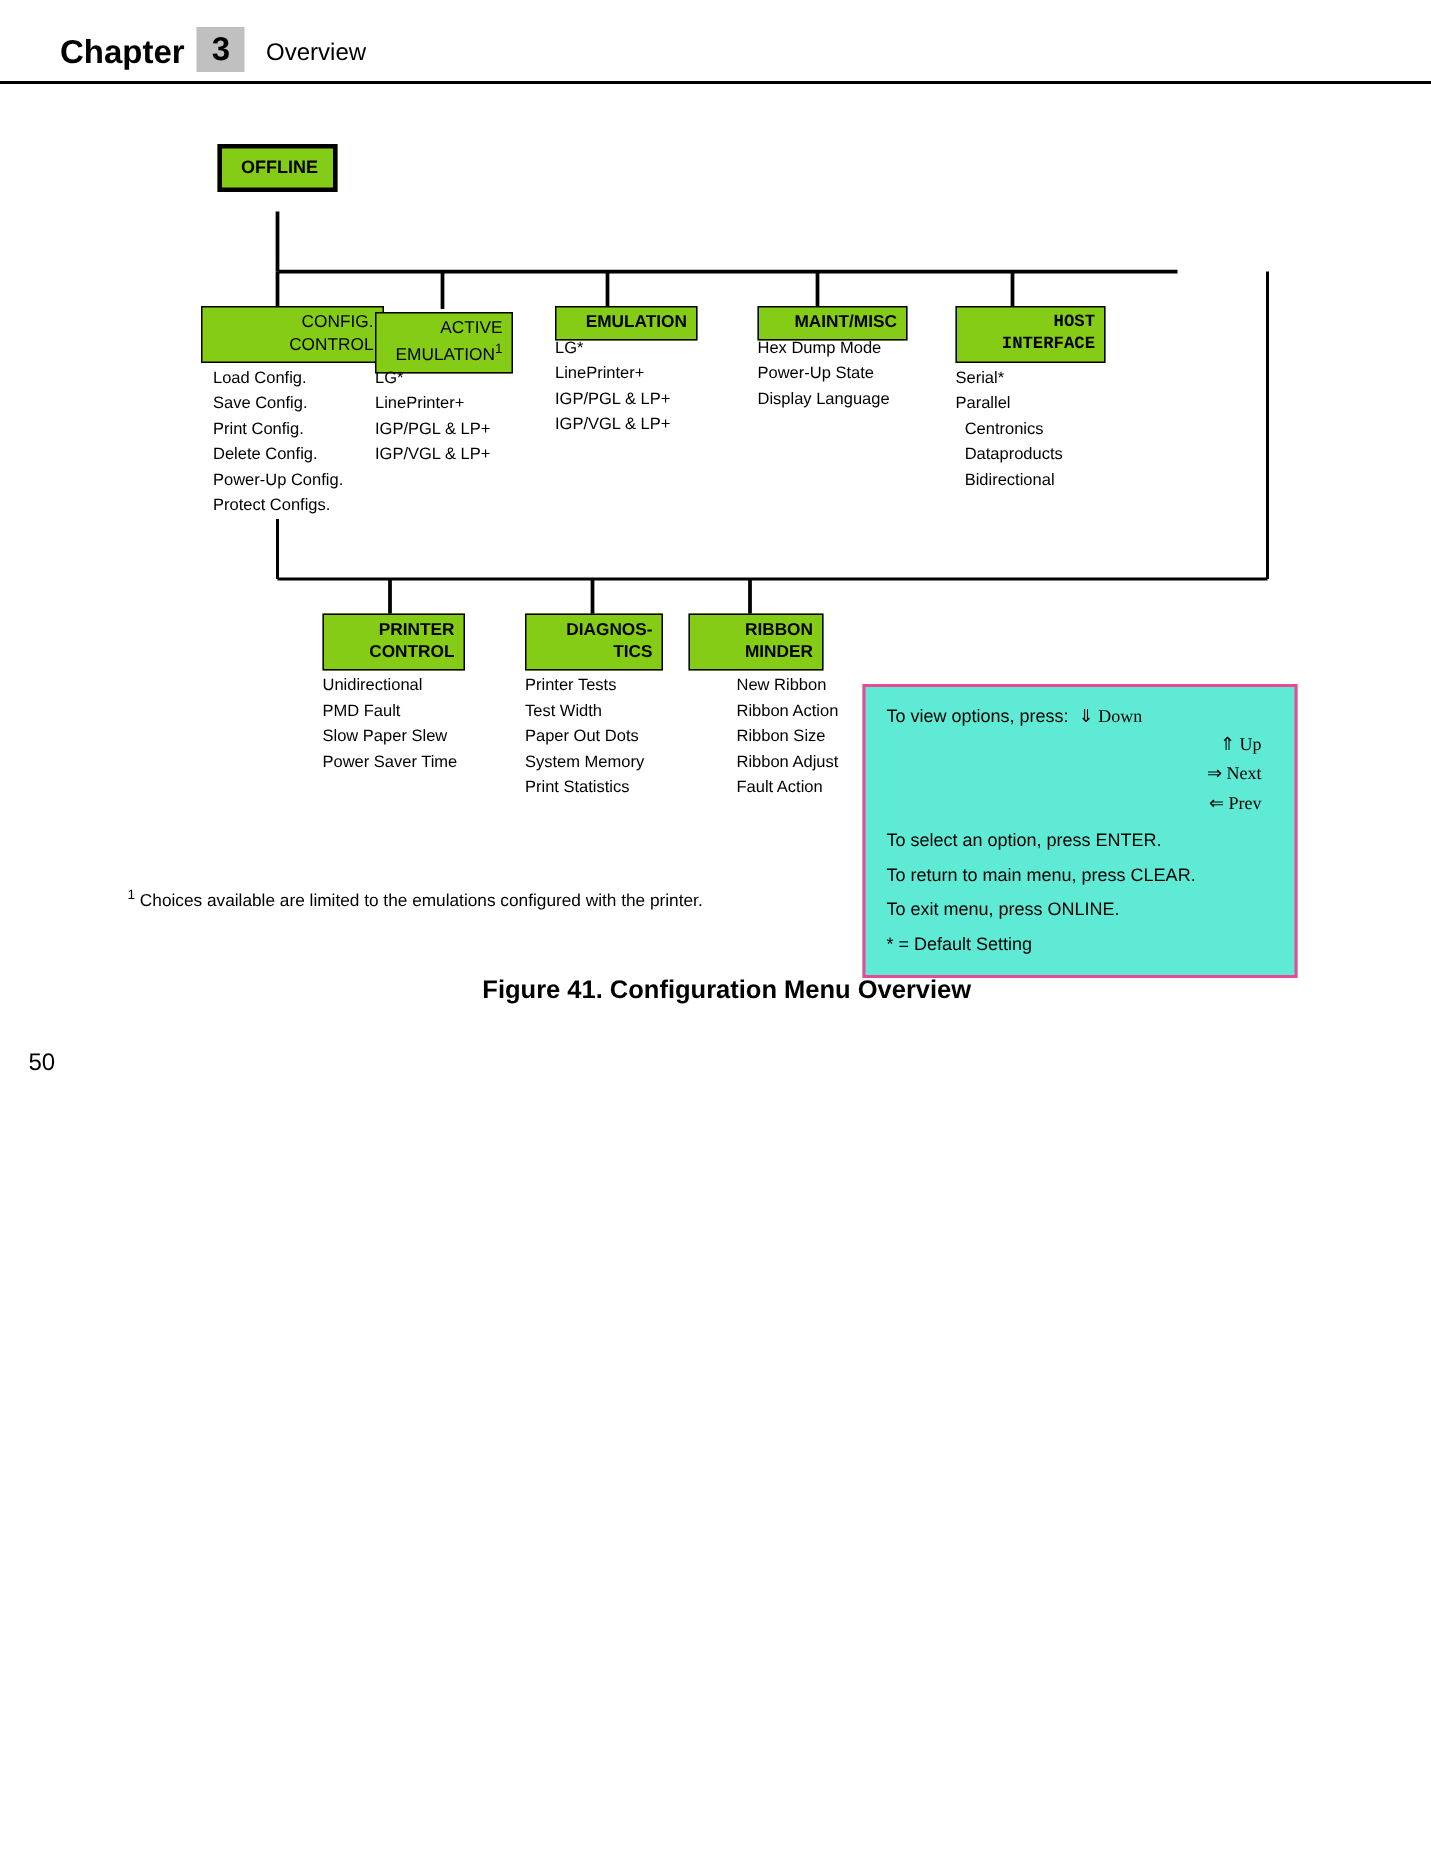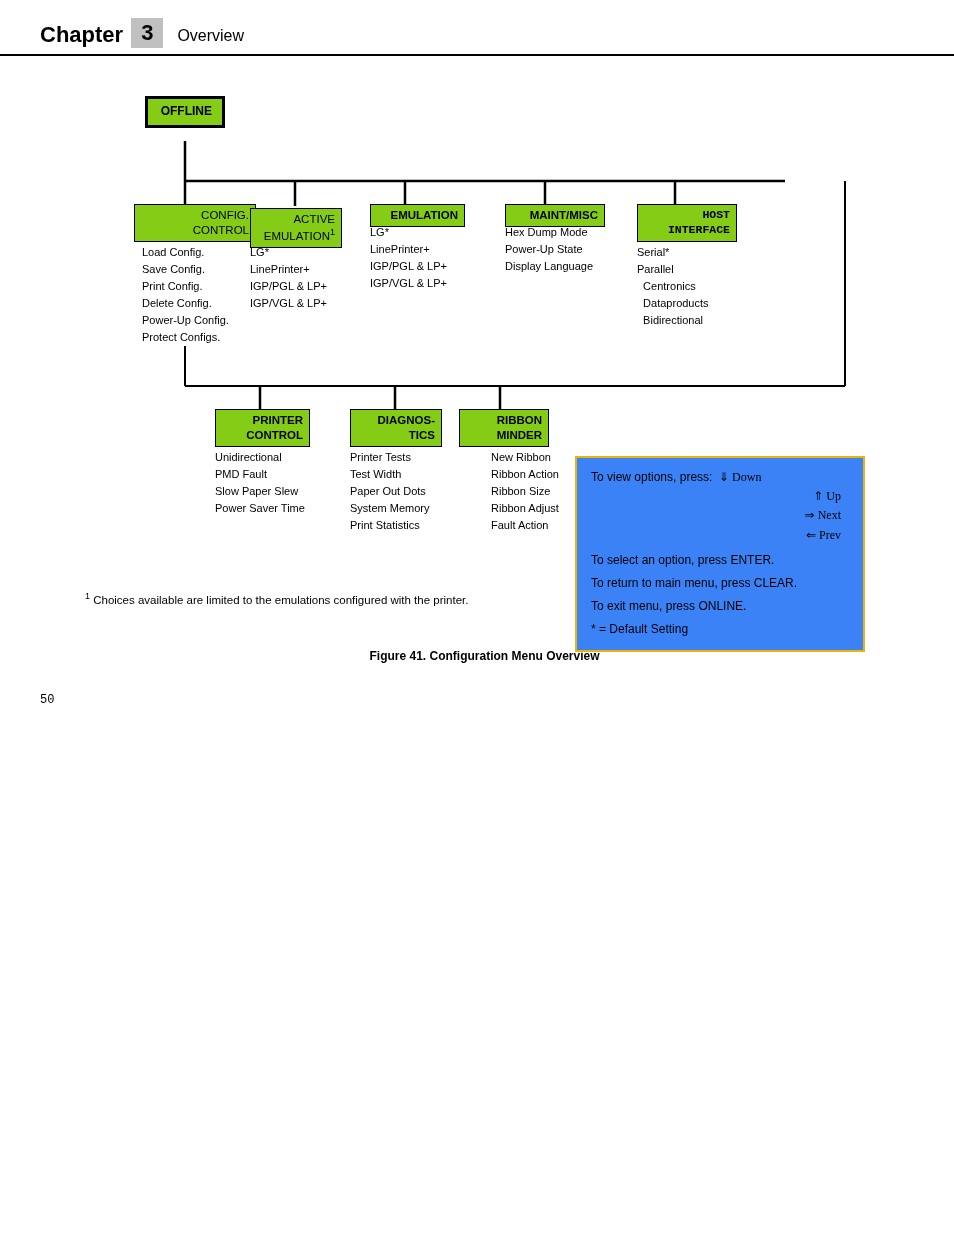--- a/index.html
+++ b/index.html
@@ -83,45 +83,44 @@
       position: absolute;
       font-size: 11px;
       line-height: 1.55;
       font-weight: normal;
       text-align: left;
     }
 
     
     .info-box {
       position: absolute;
-      border: 2px solid #eab308;
+      border: 2px solid #ec4899;
       padding: 10px 14px;
       font-size: 12px;
       line-height: 1.6;
-      background: #3b82f6;
+      background: #5eead4;
       width: 290px;
     }
 
     .footnote {
       font-size: 11.5px;
       line-height: 1.5;
       margin-top: 4px;
     }
 
     .figure-caption {
       text-align: center;
       font-weight: bold;
-      font-size: 12px;
+      font-size: 17px;
       margin-top: 20px;
     }
 
     .page-number {
-      padding: 10px 40px;
-      font-size: 12px;
-      font-family: Liberation Mono, monospace;
+      padding: 10px 19px;
+      font-size: 16px;
     }
 
     sup {
       font-size: 9px;
     }
   </style>
 </head>
 <body>
 
 <div class="page-header">

